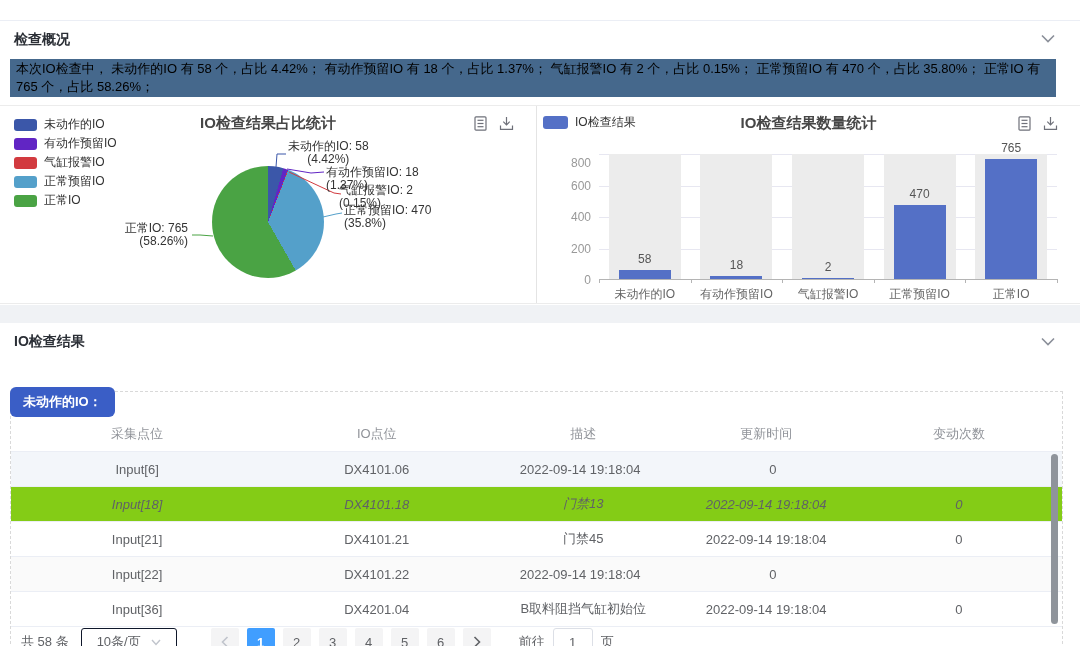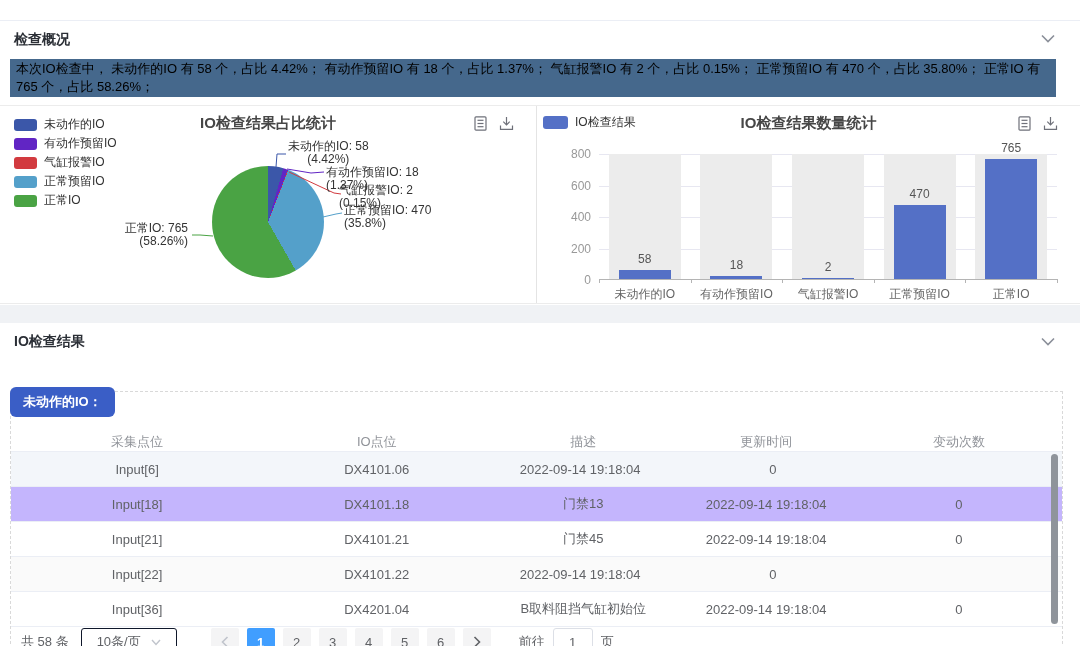--- a/index.html
+++ b/index.html
@@ -51,21 +51,21 @@
   
   .results { position:absolute; left:0; right:0; top:302px; bottom:0; background:#fff; }
   .res-title { left:14px; top:10px; }
   .res-chev { right:25px; top:14px; }
   .filter-btn { position:absolute; left:10px; top:64px; z-index:2; border:none; cursor:pointer;
                 color:#fff; font-weight:bold; font-size:13px; padding:6px 13px; border-radius:6px;
                 font-family:inherit; }
   .dash-box { position:absolute; left:10px; top:68px; width:1053px; height:268px;
               border:1px dashed #d9d9d9; }
   .t-wrap { margin-top:24px; }
-  .t-header { display:flex; height:36px; align-items:flex-end; color:#909399; font-size:13px;
+  .t-header { display:flex; height:36px; align-items:center; color:#909399; font-size:13px;
               border-bottom:1px solid #ebeef5; }
   .t-row { display:flex; height:35px; align-items:center; color:#606266; font-size:13px;
            border-bottom:1px solid #ebeef5; }
   .c0{width:24%;} .c1{width:21.6%;} .c2{width:17.7%;} .c3{width:17.1%;} .c4{width:19.6%;}
   .cell { text-align:center; }
   .scroll-thumb { position:absolute; right:4px; top:62px; width:7px; height:170px;
                   background:#8f949b; border-radius:4px; cursor:grab; }
 
   .pager { position:absolute; left:4px; right:4px; bottom:2px; height:28px;
            display:flex; align-items:center; font-size:13px; color:#606266; }
@@ -182,21 +182,21 @@
           <line x1="7.5" y1="1" x2="7.5" y2="8.6" stroke="#6e7079" stroke-width="1.2"></line>
           <polyline points="4.3,5.6 7.5,8.8 10.7,5.6" fill="none" stroke="#6e7079" stroke-width="1.2"></polyline>
           <polyline points="1.5,9.5 1.5,13.3 13.5,13.3 13.5,9.5" fill="none" stroke="#6e7079" stroke-width="1.2"></polyline>
         </svg>
       </div>
       <div id="y-labels">
           <div class="ytick" style="top: 167px;">0</div>
           <div class="ytick" style="top: 135.5px;">200</div>
           <div class="ytick" style="top: 104px;">400</div>
           <div class="ytick" style="top: 72.5px;">600</div>
-          <div class="ytick" style="top: 41px;">800</div>
+          <div class="ytick" style="top: 50px;">800</div>
         </div>
       <div class="bar-plot" id="bar-plot">
           <div class="gridline" style="top: 94.5px;"></div>
           <div class="gridline" style="top: 63px;"></div>
           <div class="gridline" style="top: 31.5px;"></div>
           <div class="gridline" style="top: 0px;"></div>
           <div class="band-bg" style="left: 9.8px; width: 72px; background: rgb(236, 236, 236);"></div>
           <div class="bar" style="left: 19.8px; width: 52px; height: 9px; background: rgb(84, 112, 198);"></div>
           <div class="bar-val" style="left: 19.8px; width: 52px; bottom: 13px;">58</div>
           <div class="xtick" style="left: 0px;"></div>
@@ -247,21 +247,21 @@
           <div class="cell c3">更新时间</div>
           <div class="cell c4">变动次数</div>
         </div>
         <div id="table-body">
             <div class="t-row" style="background: rgb(243, 246, 250);">
               <div class="cell c0">Input[6]</div>
               <div class="cell c1">DX4101.06</div>
               <div class="cell c3">2022-09-14 19:18:04</div>
               <div class="cell c4">0</div>
             </div>
-            <div class="t-row" style="background: #c4b5fd;">
+            <div class="t-row" style="background: #84cc16; font-style: italic;">
               <div class="cell c0">Input[18]</div>
               <div class="cell c1">DX4101.18</div>
               <div class="cell c2">门禁13</div>
               <div class="cell c3">2022-09-14 19:18:04</div>
               <div class="cell c4">0</div>
             </div>
             <div class="t-row">
               <div class="cell c0">Input[21]</div>
               <div class="cell c1">DX4101.21</div>
               <div class="cell c2">门禁45</div>

